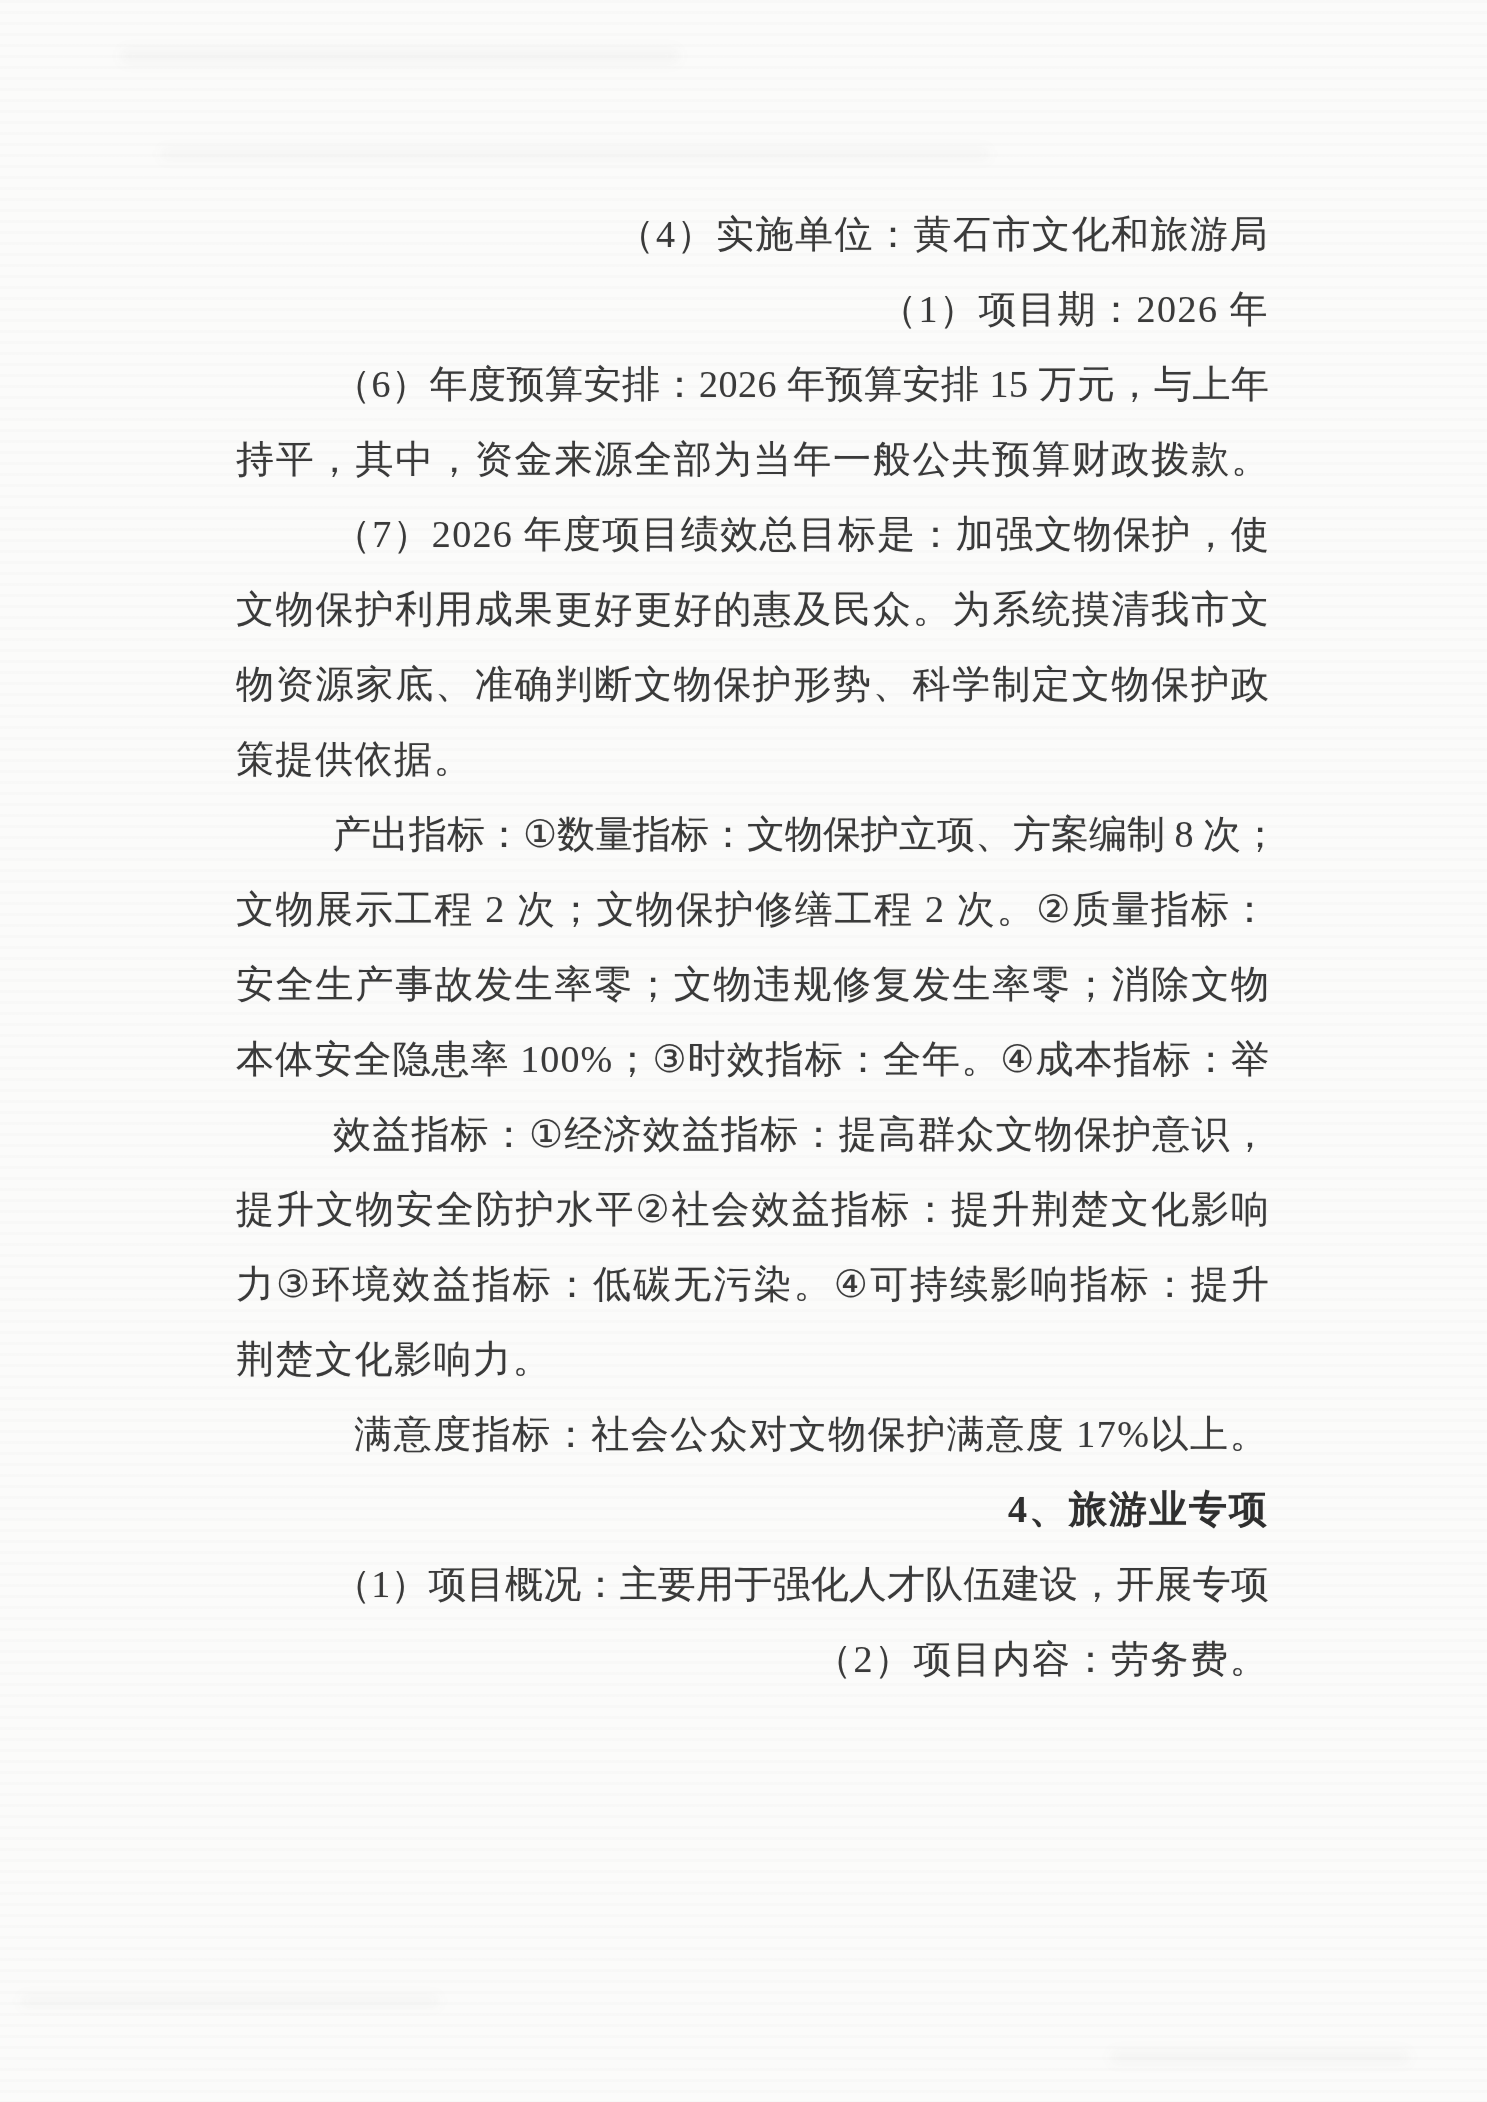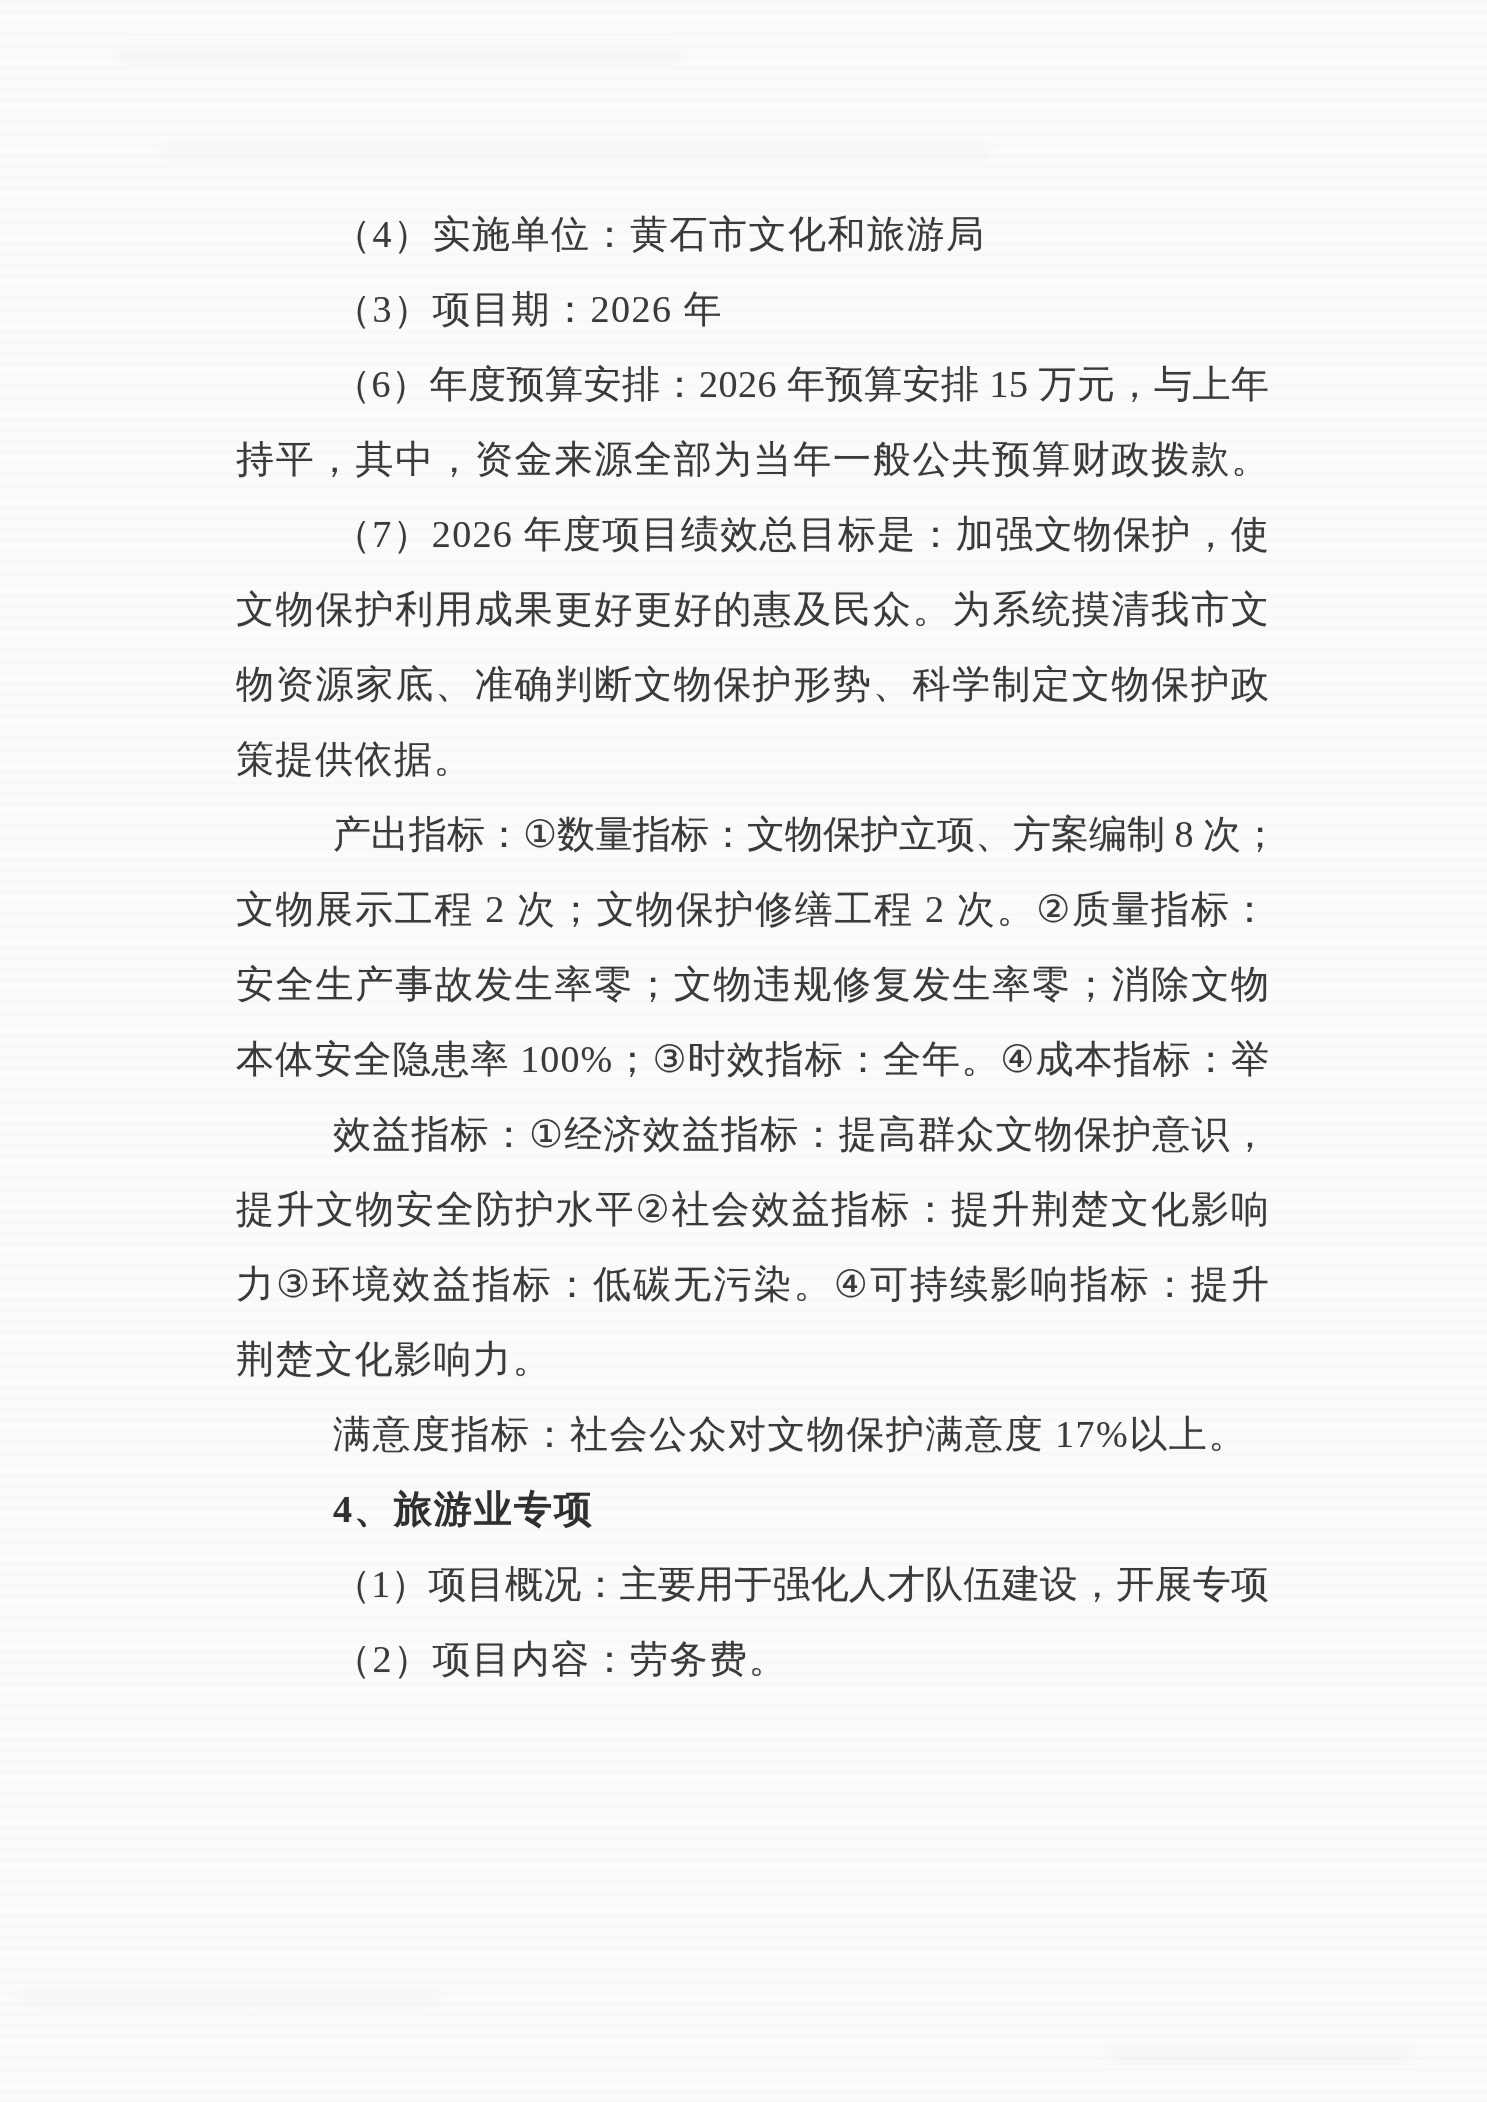--- a/index.html
+++ b/index.html
@@ -54,38 +54,38 @@
     text-shadow: 0 0 1px rgba(58,58,58,0.28);
   }
   .line.justify {
     display: flex;
     justify-content: space-between;
     align-items: center;
     letter-spacing: 0;
     white-space: normal;
   }
   .line.justify span { display: block; }
-  .line.indent { padding-left: 97px; }
+  .line.indent { padding-left: 97px; text-align: right; }
   .line.bold {
     font-weight: bold;
     letter-spacing: 2px;
     color: #2f2f2f;
   }
 </style>
 </head>
 <body>
 
 <div class="smudge s1"></div>
 <div class="smudge s2"></div>
 <div class="smudge s3"></div>
 <div class="smudge s4"></div>
 
 <div class="doc">
     <div class="line indent">（4）实施单位：黄石市文化和旅游局</div>
-    <div class="line indent">（3）项目期：2026 年</div>
+    <div class="line indent">（1）项目期：2026 年</div>
     <div class="line indent justify">
       <span>（</span>
       <span>6</span>
       <span>）</span>
       <span>年</span>
       <span>度</span>
       <span>预</span>
       <span>算</span>
       <span>安</span>
       <span>排</span>

